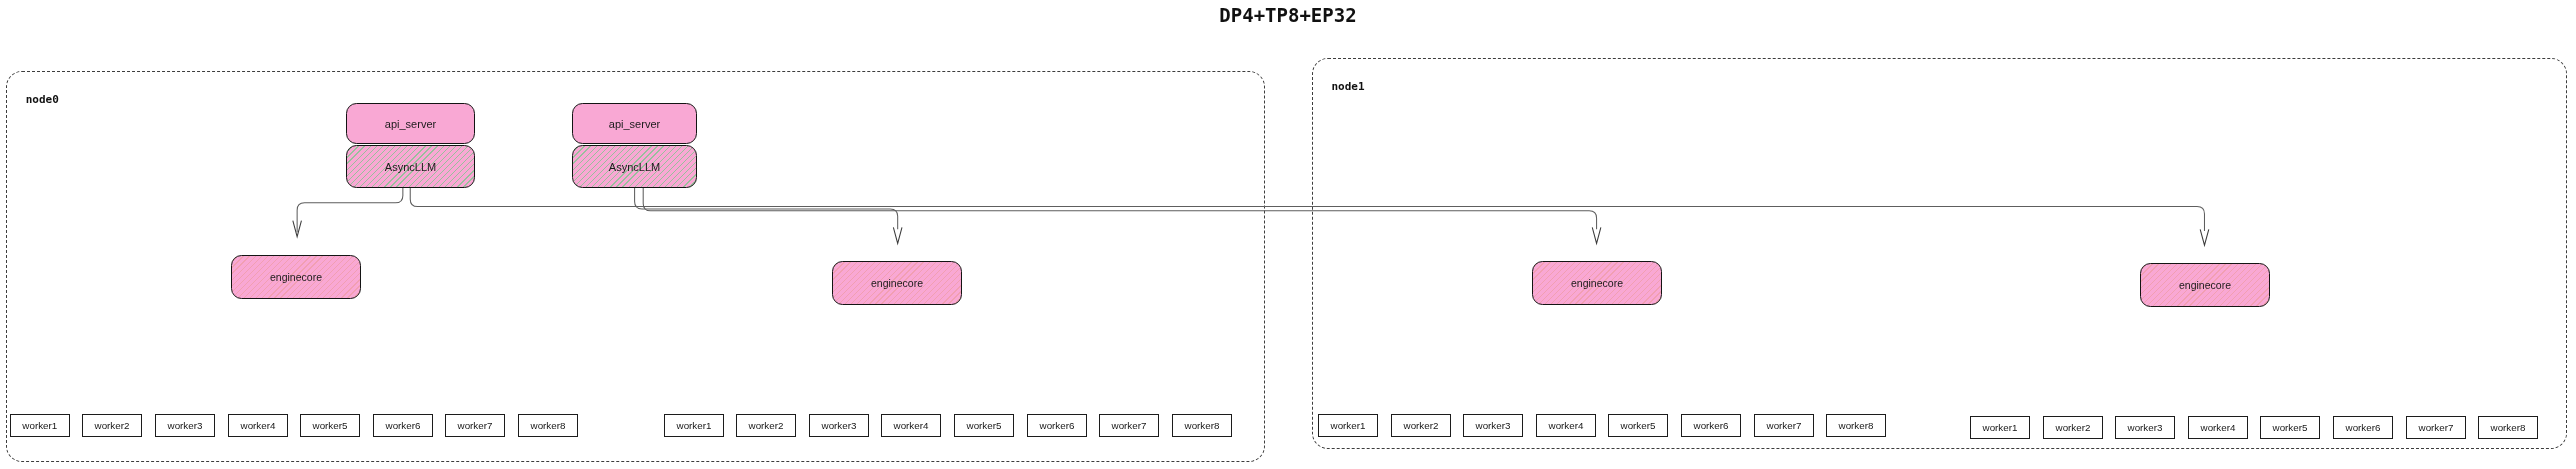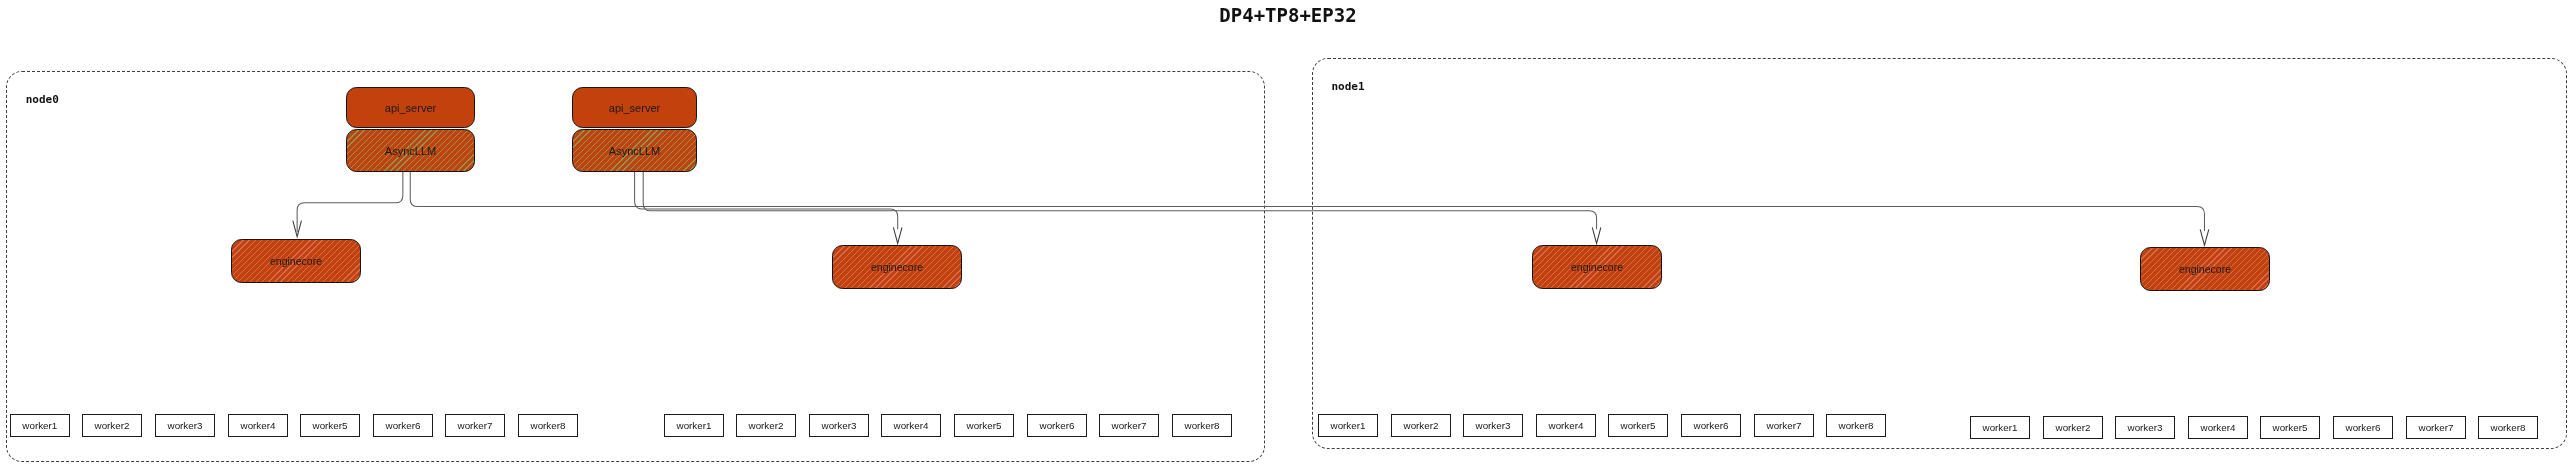--- a/index.html
+++ b/index.html
@@ -8,22 +8,22 @@
   #canvas{position:absolute;left:0;top:0;width:2576px;height:469px;}
 
   .title{position:absolute;top:3.7px;left:0;width:100%;text-align:center;
          font-family:"DejaVu Sans Mono",monospace;font-weight:700;font-size:19px;color:#111;}
 
   .node{position:absolute;border:1.5px dashed #3d3d3d;border-radius:16px;background:transparent;}
   .node-label{position:absolute;left:18.5px;top:21px;
               font-family:"DejaVu Sans Mono",monospace;font-weight:700;font-size:11px;color:#111;}
 
   .bigbox{position:absolute;display:flex;align-items:center;justify-content:center;
-          background:#c2410c;border:1.5px solid var(--border);border-radius:10.5px;
-          font-size:11px;color:#1b1b1b;box-sizing:border-box;}
+          background:#f9a8d4;border:1.5px solid var(--border);border-radius:10.5px;
+          font-size:11px;color:#1b1b1b;box-sizing:border-box;margin-top:16px;}
   .llm{background-image:repeating-linear-gradient(135deg,
         rgba(255,255,255,0) 0px, rgba(255,255,255,0) 3.4px,
         var(--green-hatch) 3.4px, var(--green-hatch) 4.3px);}
   .engine{font-size:10.5px;background-image:repeating-linear-gradient(135deg,
         rgba(255,255,255,0) 0px, rgba(255,255,255,0) 3.4px,
         var(--red-hatch) 3.4px, var(--red-hatch) 4.3px);}
 
   .worker{position:absolute;display:flex;align-items:center;justify-content:center;
           background:#fff;border:1.2px solid #1c1c1c;border-radius:0;
           font-size:9.8px;color:#161616;box-sizing:border-box;}

